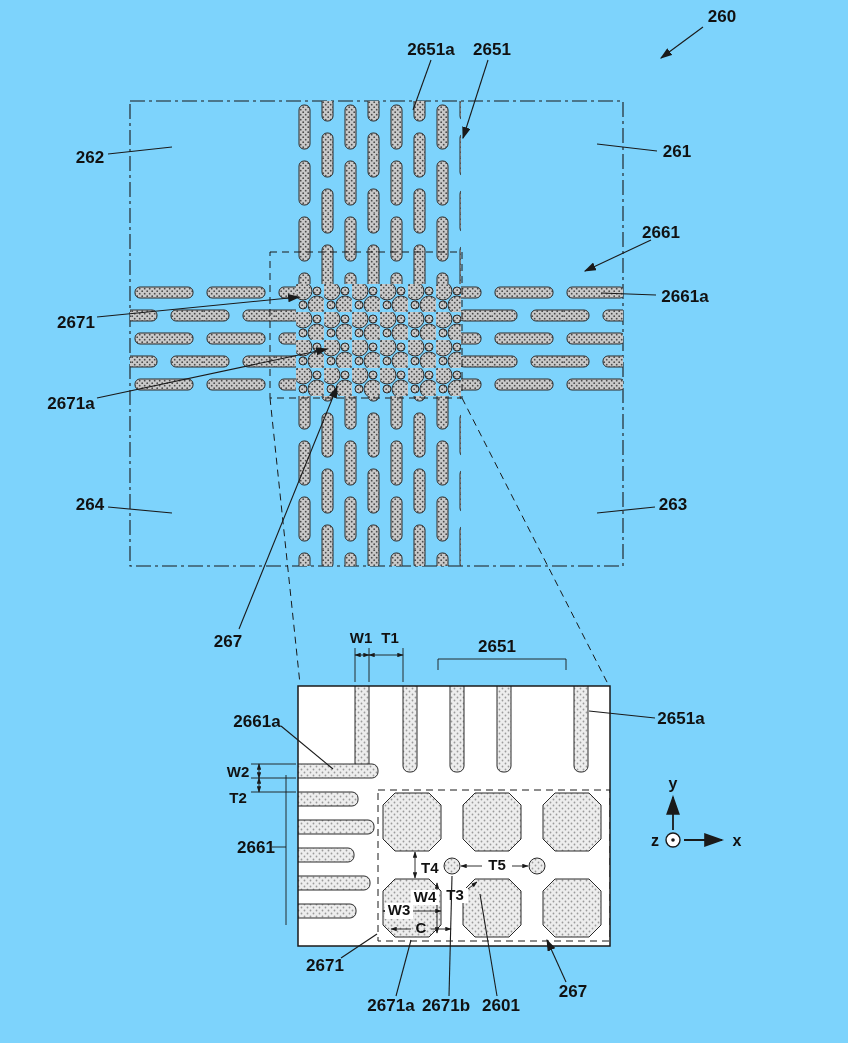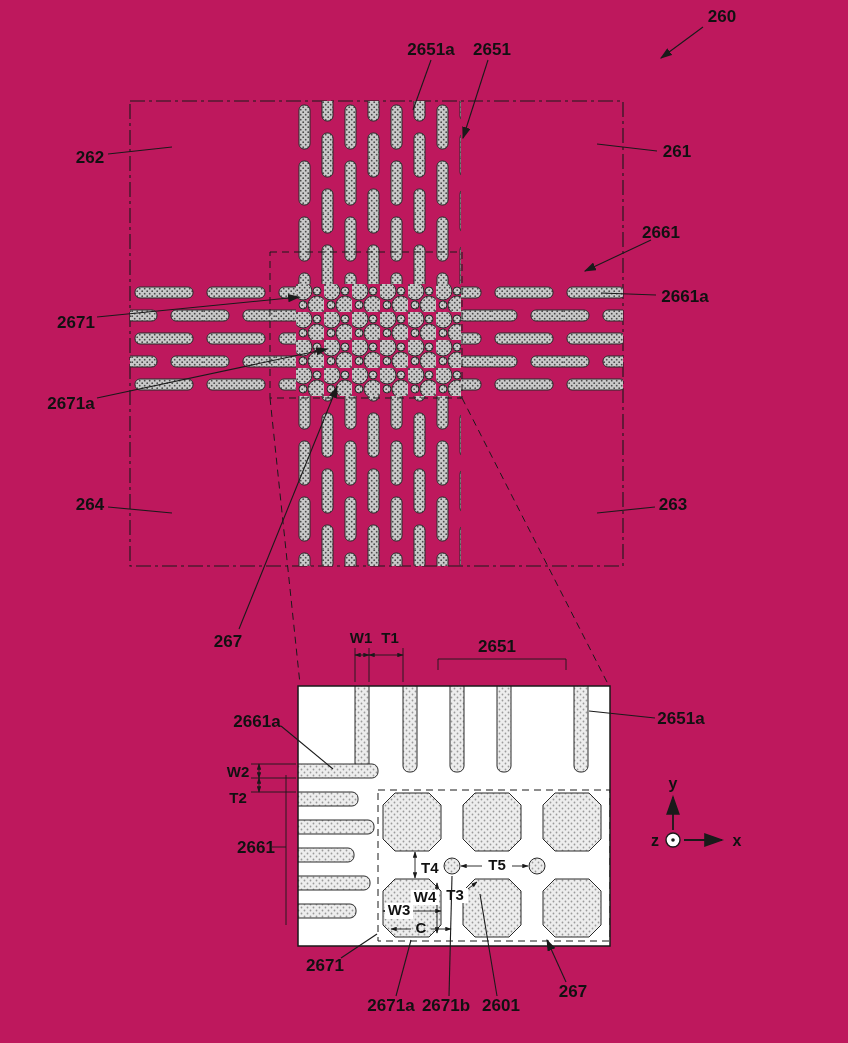--- a/index.html
+++ b/index.html
@@ -1,16 +1,16 @@
 <!DOCTYPE html>
 <html><head>
 <meta charset="utf-8">
 <style>
   html,body { margin:0; padding:0; background:#ffffff; }
-  .page { width:848px; height:1043px; position:relative; background:#be185d; overflow:hidden; }
+  .page { width:848px; height:1043px; position:relative; background:#7dd3fc; overflow:hidden; }
   svg { display:block; }
   .ref  { font:600 17px "Liberation Sans", sans-serif; fill:#111; }
   .dim  { font:600 15px "Liberation Sans", sans-serif; fill:#111; }
   .axis { font:600 16px "Liberation Sans", sans-serif; fill:#111; }
   .ln    { stroke:#1a1a1a; stroke-width:1.1; fill:none; }
   .thin  { stroke:#1a1a1a; stroke-width:0.9; fill:none; }
   .chain { stroke:#1a1a1a; stroke-width:1.1; fill:none; stroke-dasharray:15 4 3 4; }
   .dashed{ stroke:#1a1a1a; stroke-width:1;   fill:none; stroke-dasharray:7 5; }
   .boxln { stroke:#1a1a1a; stroke-width:1.5; fill:none; }
   .shape { stroke:#2a2a2a; stroke-width:1; }

